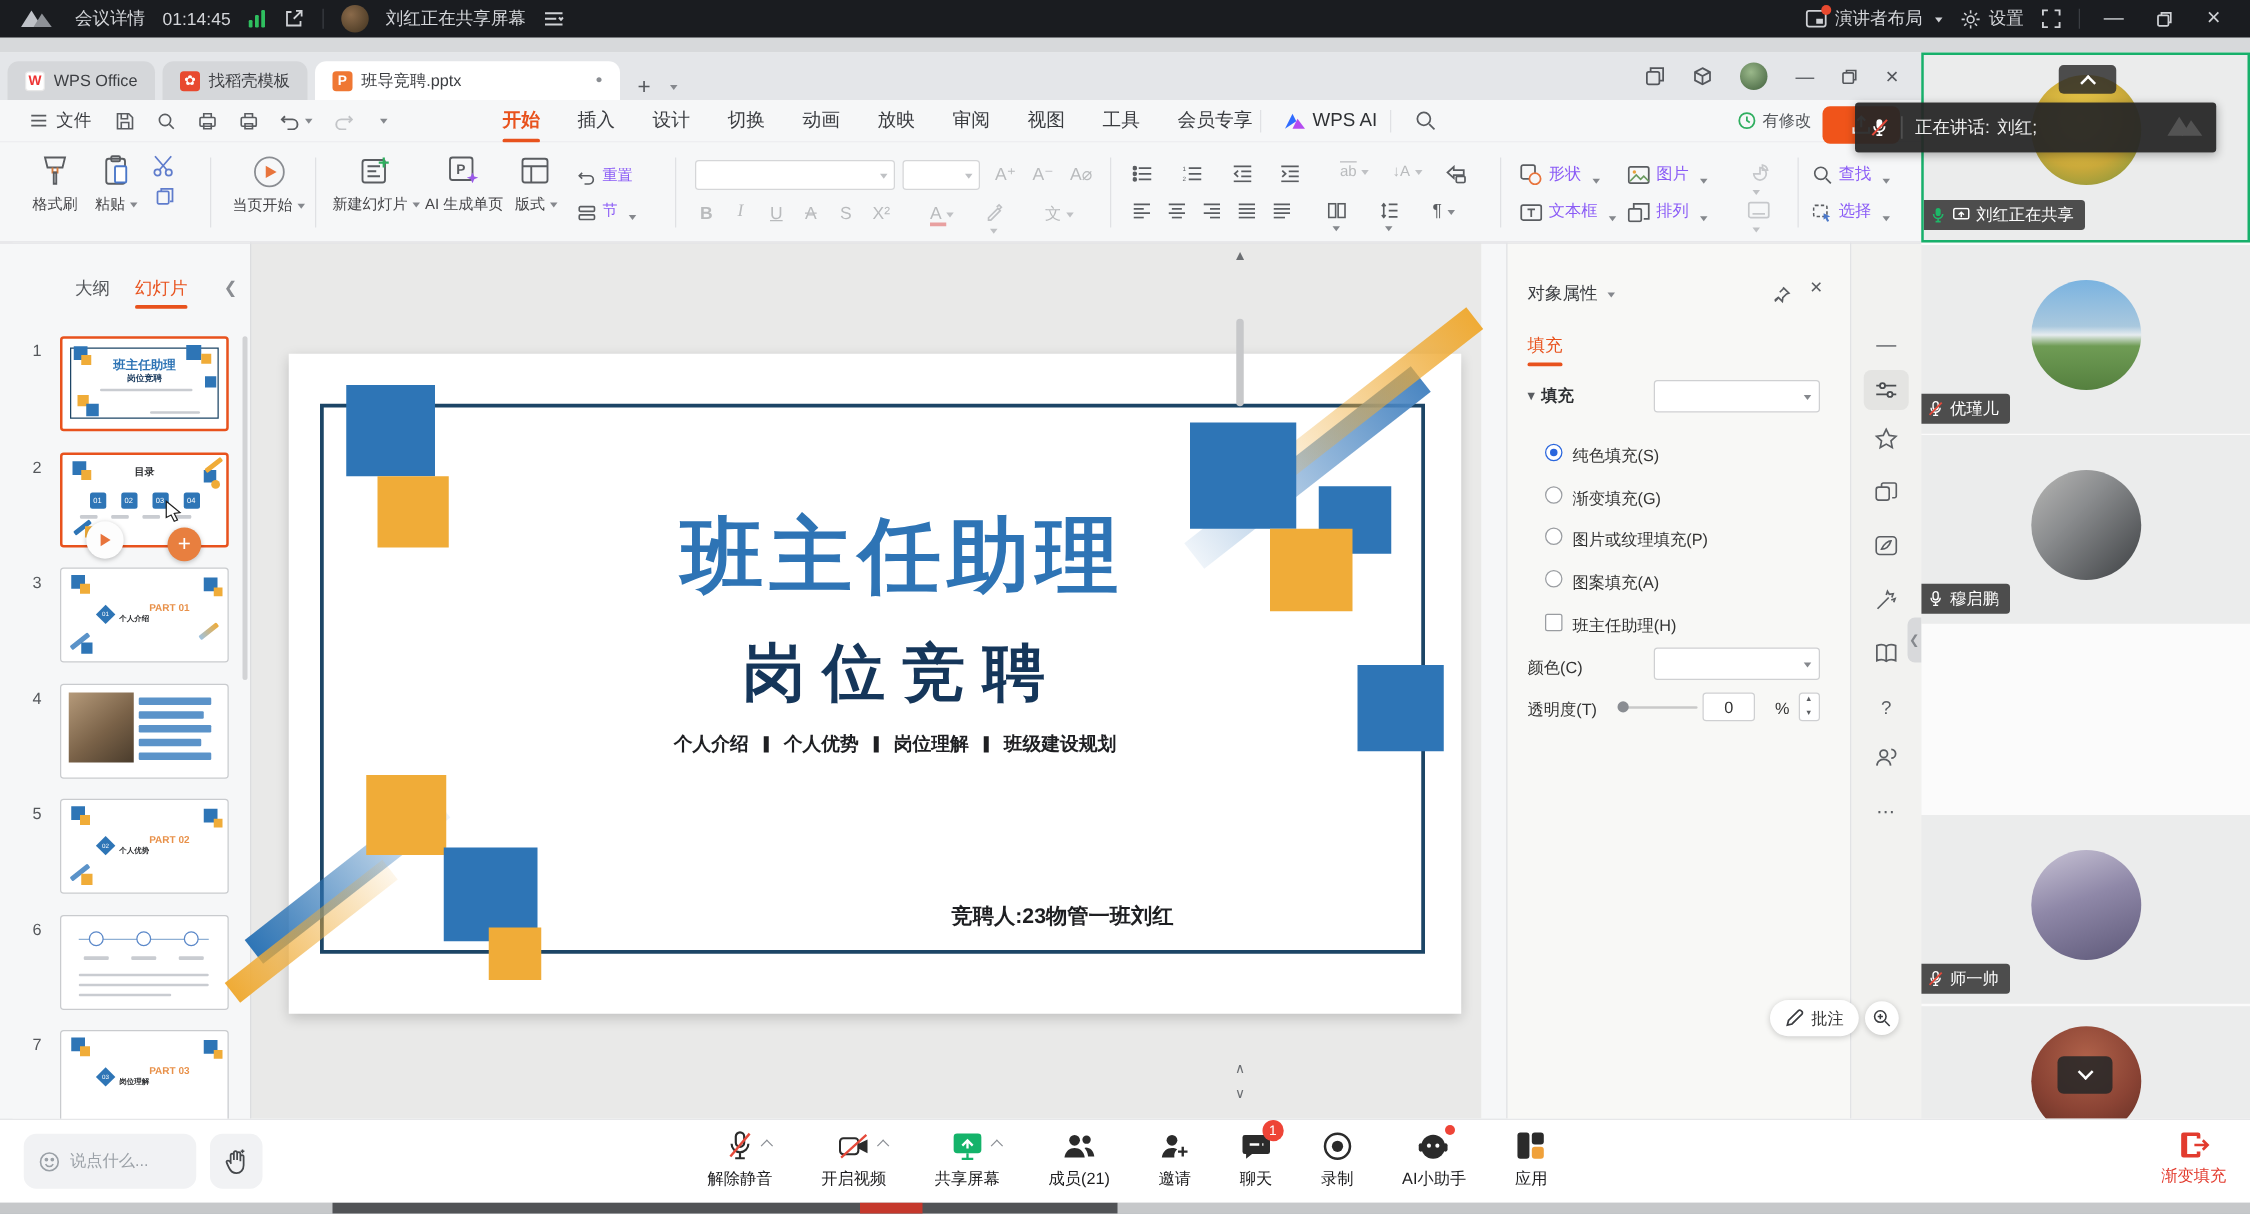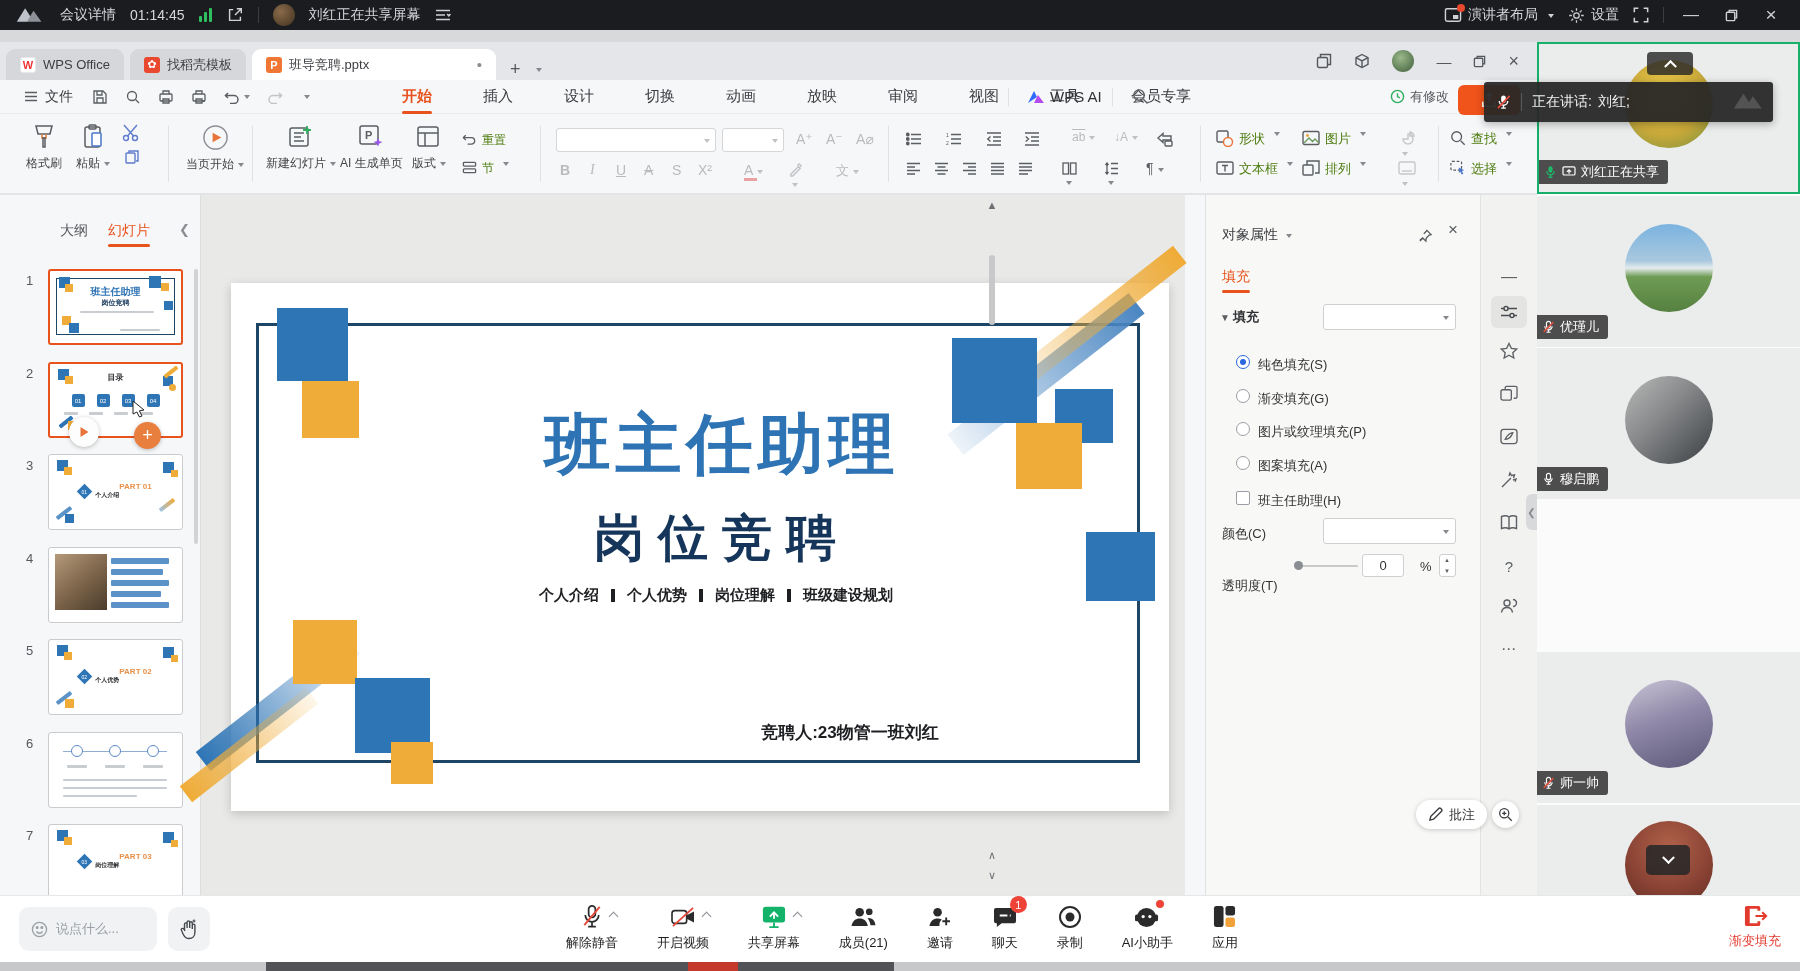--- a/index.html
+++ b/index.html
@@ -29,32 +29,32 @@
   .wps-tabbar{position:absolute;left:0;top:0;width:100%;height:38px;background:#e4e6e9;display:flex;align-items:flex-end;}
   .wtab{height:31px;display:flex;align-items:center;gap:7px;padding:0 14px;font-size:13px;color:#3c3e42;
     background:#d5d7da;border-radius:9px 9px 0 0;margin-left:6px;}
   .wtab.active{background:#ffffff;width:244px;position:relative;}
   .wtab .ticon{width:16px;height:16px;border-radius:3px;display:flex;align-items:center;justify-content:center;
     color:#fff;font-size:11px;font-weight:bold;}
   .tabbar-icons{position:absolute;right:18px;top:8px;display:flex;align-items:center;gap:22px;color:#54575c;}
   .moddot{color:#8a8d92;font-size:15px;margin-left:auto;}
 
   .wps-menubar{position:absolute;left:0;top:38px;width:100%;height:34px;background:#f6f7f8;display:flex;align-items:center;border-bottom:1px solid #ececee;}
-  .ribbon-tabs{display:flex;align-items:center;gap:47px;position:absolute;left:400px;font-size:15px;color:#3a3c40;}
+  .ribbon-tabs{display:flex;align-items:center;gap:26px;position:absolute;left:400px;font-size:15px;color:#3a3c40;}
   .ribbon-tabs .rt{position:relative;padding:6px 2px;}
   .rt.active{color:#e8521d;font-weight:bold;}
   .rt.active:after{content:"";position:absolute;left:50%;transform:translateX(-50%);bottom:-2px;width:30px;height:3px;border-radius:2px;background:#e8521d;}
   .qicons{display:flex;align-items:center;gap:17px;position:absolute;left:95px;color:#5a5d61;}
 
   .wps-toolbar{position:absolute;left:0;top:72px;width:100%;height:80px;background:#f6f7f8;border-bottom:1px solid #e3e4e6;font-size:12px;color:#454548;}
   .tb-col{position:absolute;top:10px;display:flex;flex-direction:column;align-items:center;gap:5px;}
   .tb-label{white-space:nowrap;font-size:12px;color:#454548;}
   .combo{background:#fff;border:1px solid #d5d6d8;border-radius:3px;height:24px;display:flex;align-items:center;justify-content:flex-end;padding:0 5px;}
   .gray-glyph{color:#b9bbbd;font-size:14px;}
-  .tb-two{position:absolute;display:flex;align-items:flex-start;gap:5px;font-size:13px;color:#4d7c0f;white-space:nowrap;}
+  .tb-two{position:absolute;display:flex;align-items:flex-end;gap:5px;font-size:13px;color:#8b5cf6;white-space:nowrap;}
 
   
   .wps-body-divider{position:absolute;left:0;top:152px;width:100%;height:1px;background:#e3e4e6;}
   .slides-panel{position:absolute;left:10px;top:152px;width:190px;height:701px;background:#f6f7f8;}
   .sp-tabs{position:absolute;left:0;top:28px;width:100%;display:flex;justify-content:center;gap:20px;font-size:14px;color:#55585c;}
   .sp-tab.active{color:#e8521d;position:relative;}
   .sp-tab.active:after{content:"";position:absolute;left:0;right:0;bottom:-7px;height:3px;border-radius:2px;background:#e8521d;}
   .sp-collapse{position:absolute;right:10px;top:28px;color:#8a8d92;font-size:13px;}
   .thumb{position:absolute;left:38px;width:135px;height:76px;background:#fff;border:1px solid #c9cbce;border-radius:3px;overflow:hidden;}
   .thumb.sel{border:2px solid #e8521d;}
@@ -780,21 +780,21 @@
       <span class="radio" style="left:30px;top:262px"></span>
       <span class="plabel" style="left:52px;top:263px">图案填充(A)</span>
       <span class="checkbox" style="left:30px;top:297px"></span>
       <span class="plabel" style="left:52px;top:298px">班主任助理(H)</span>
 
       <span class="plabel" style="left:16px;top:331px">颜色(C)</span>
       <div class="props-combo" style="left:117px;top:324px;width:133px">
           <i class="tri"></i>
         </div>
 
-      <span class="plabel" style="left:16px;top:383px">透明度(T)</span>
+      <span class="plabel" style="left:16px;top:365px">透明度(T)</span>
       <span class="abs" style="left:90px;top:371px;width:62px;height:2px;background:#c9c9c9;border-radius:1px"></span>
       <span class="abs" style="left:88px;top:367px;width:9px;height:9px;border-radius:50%;background:#8a8d92"></span>
       <div class="abs" style="left:156px;top:360px;width:42px;height:23px;background:#fff;border:1px solid #cfd0d2;border-radius:3px;display:flex;align-items:center;justify-content:center">
         <span>0</span>
       </div>
       <span class="plabel" style="left:214px;top:365px">%</span>
       <div class="abs" style="left:233px;top:360px;width:17px;height:23px;border:1px solid #cfd0d2;border-radius:3px;background:#fff">
         <span style="position:absolute;left:4px;top:2px;font-size:6px;color:#5a5d61">▲</span>
         <span style="position:absolute;left:4px;bottom:2px;font-size:6px;color:#5a5d61">▼</span>
       </div>

